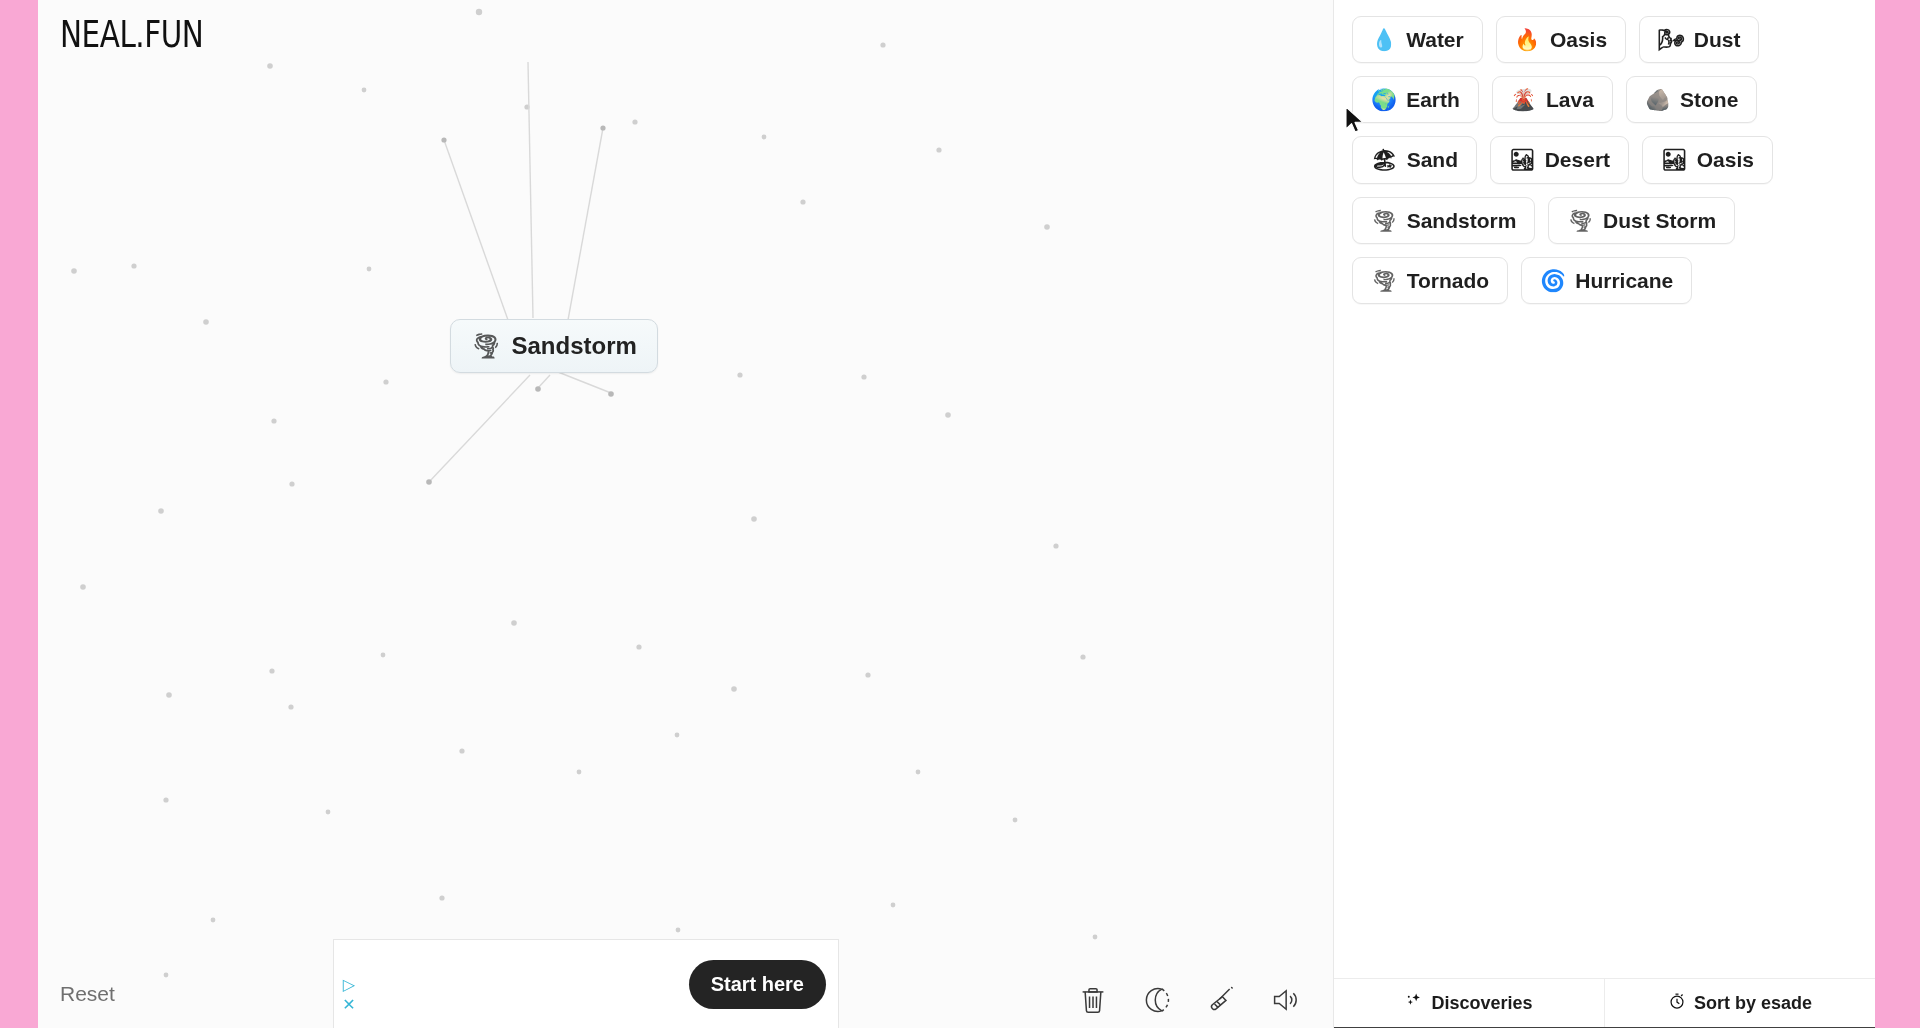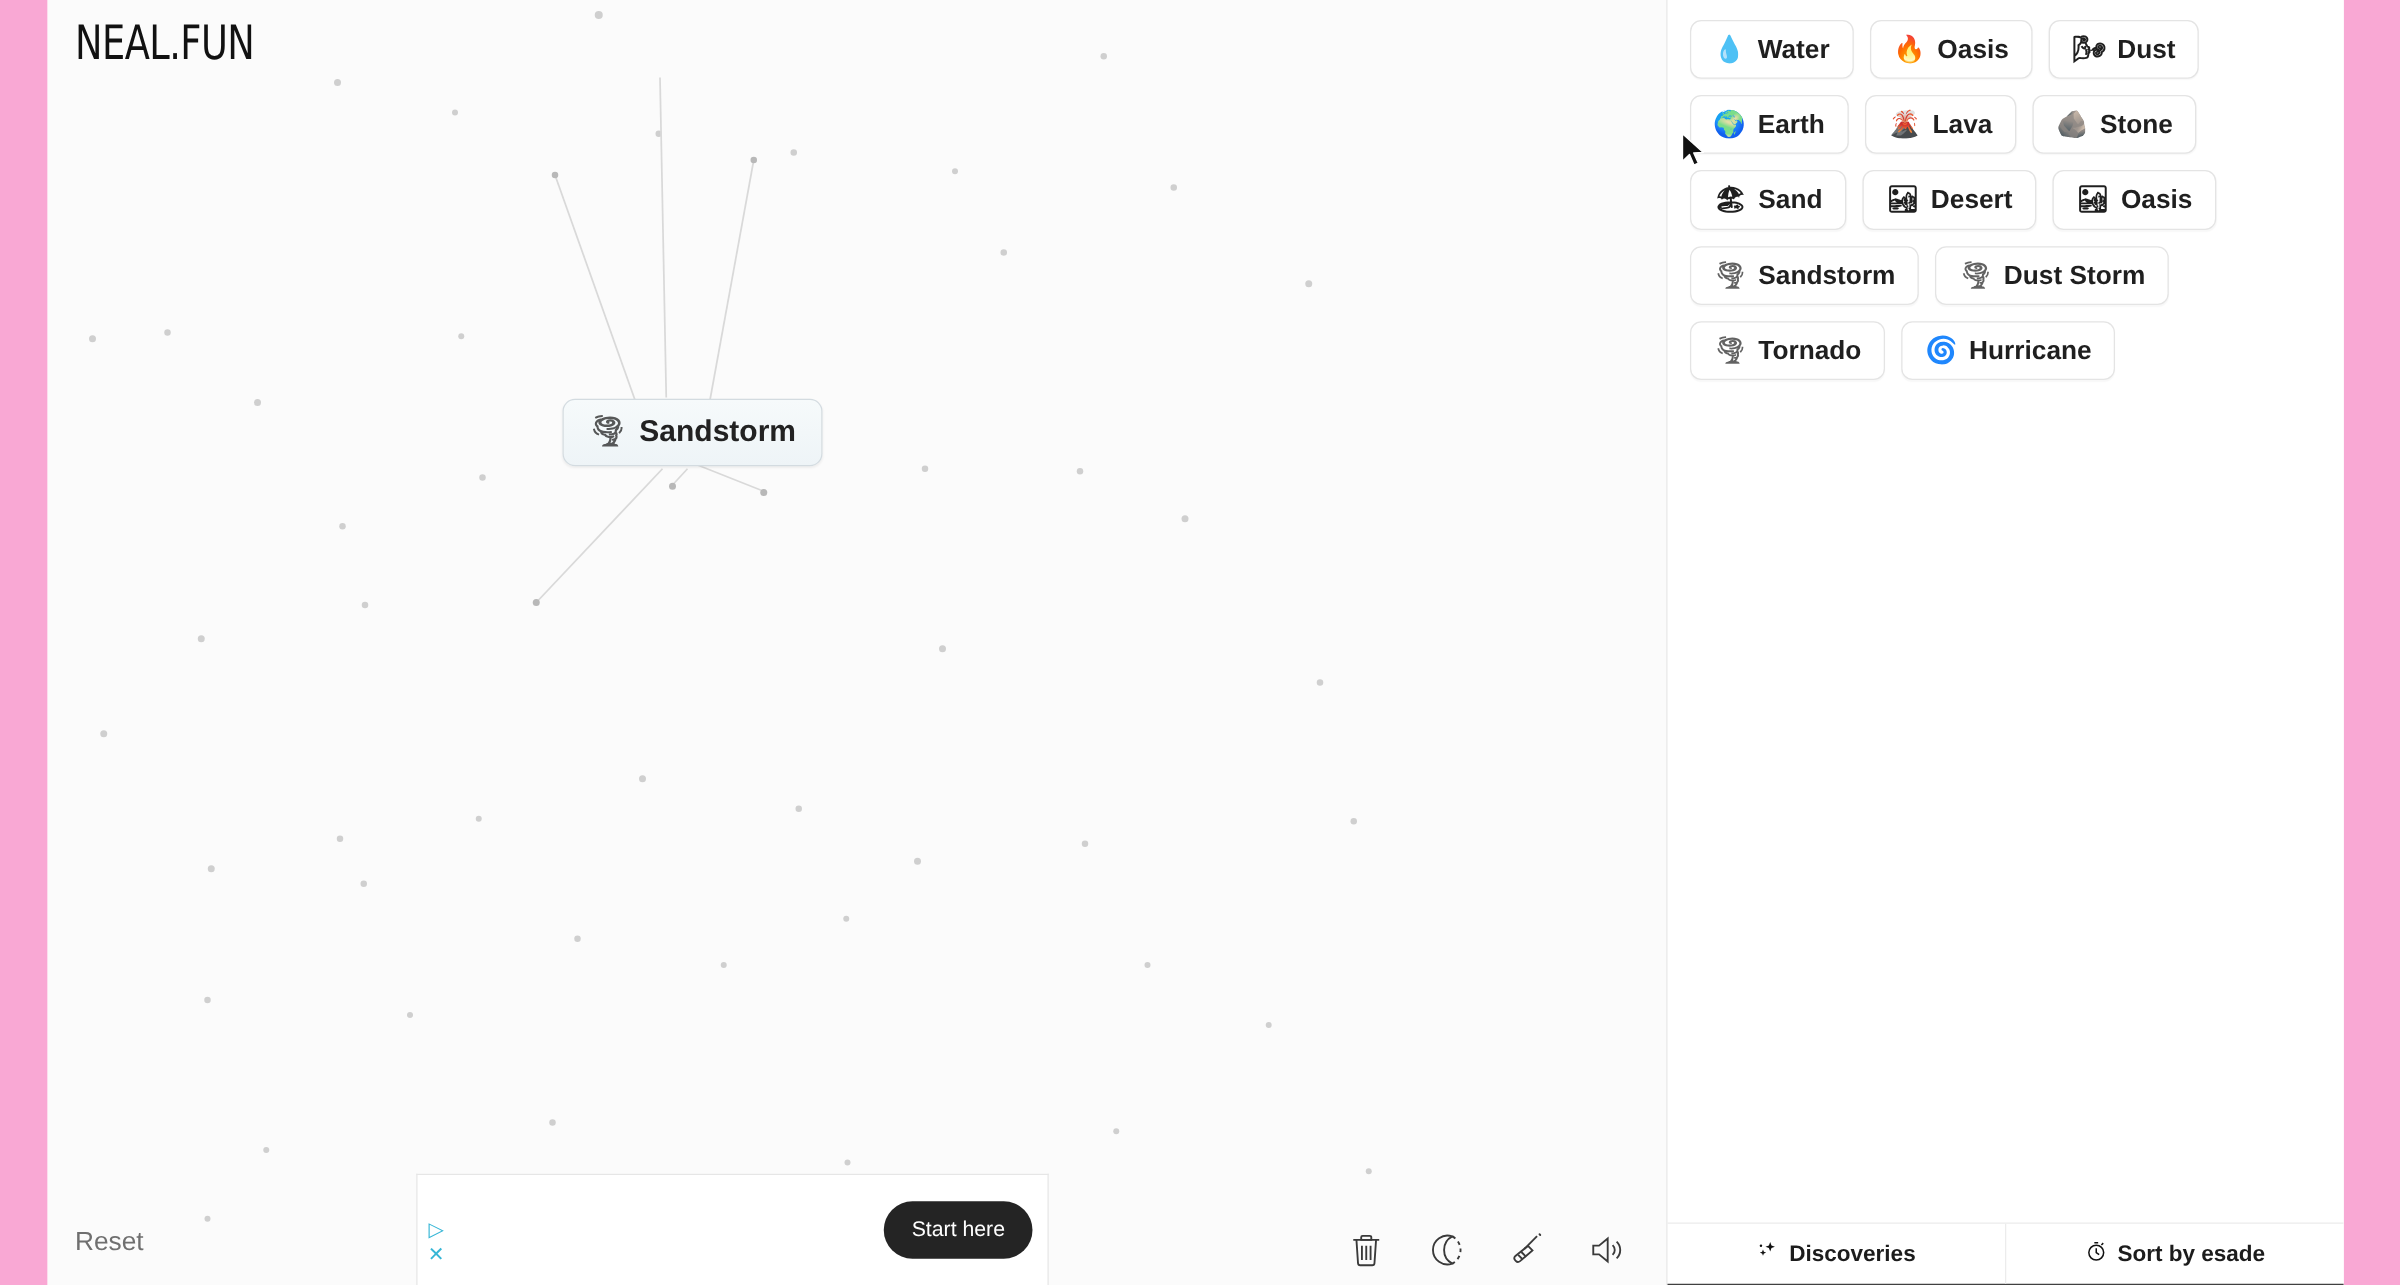--- a/index.html
+++ b/index.html
@@ -179,22 +179,22 @@
   }
   #ad .ad-title {
     font-size: 22px;
     font-weight: 700;
     color: #1a1a1a;
     white-space: nowrap;
   }
   #ad .ad-cta {
     background: #242424;
     color: #ffffff;
-    font-size: 17px;
-    font-weight: 400;
+    font-size: 20px;
+    font-weight: 700;
     padding: 13px 22px;
     border-radius: 30px;
     white-space: nowrap;
     cursor: pointer;
   }
 
   
   #panel {
     position: absolute;
     right: 0; top: 0;

